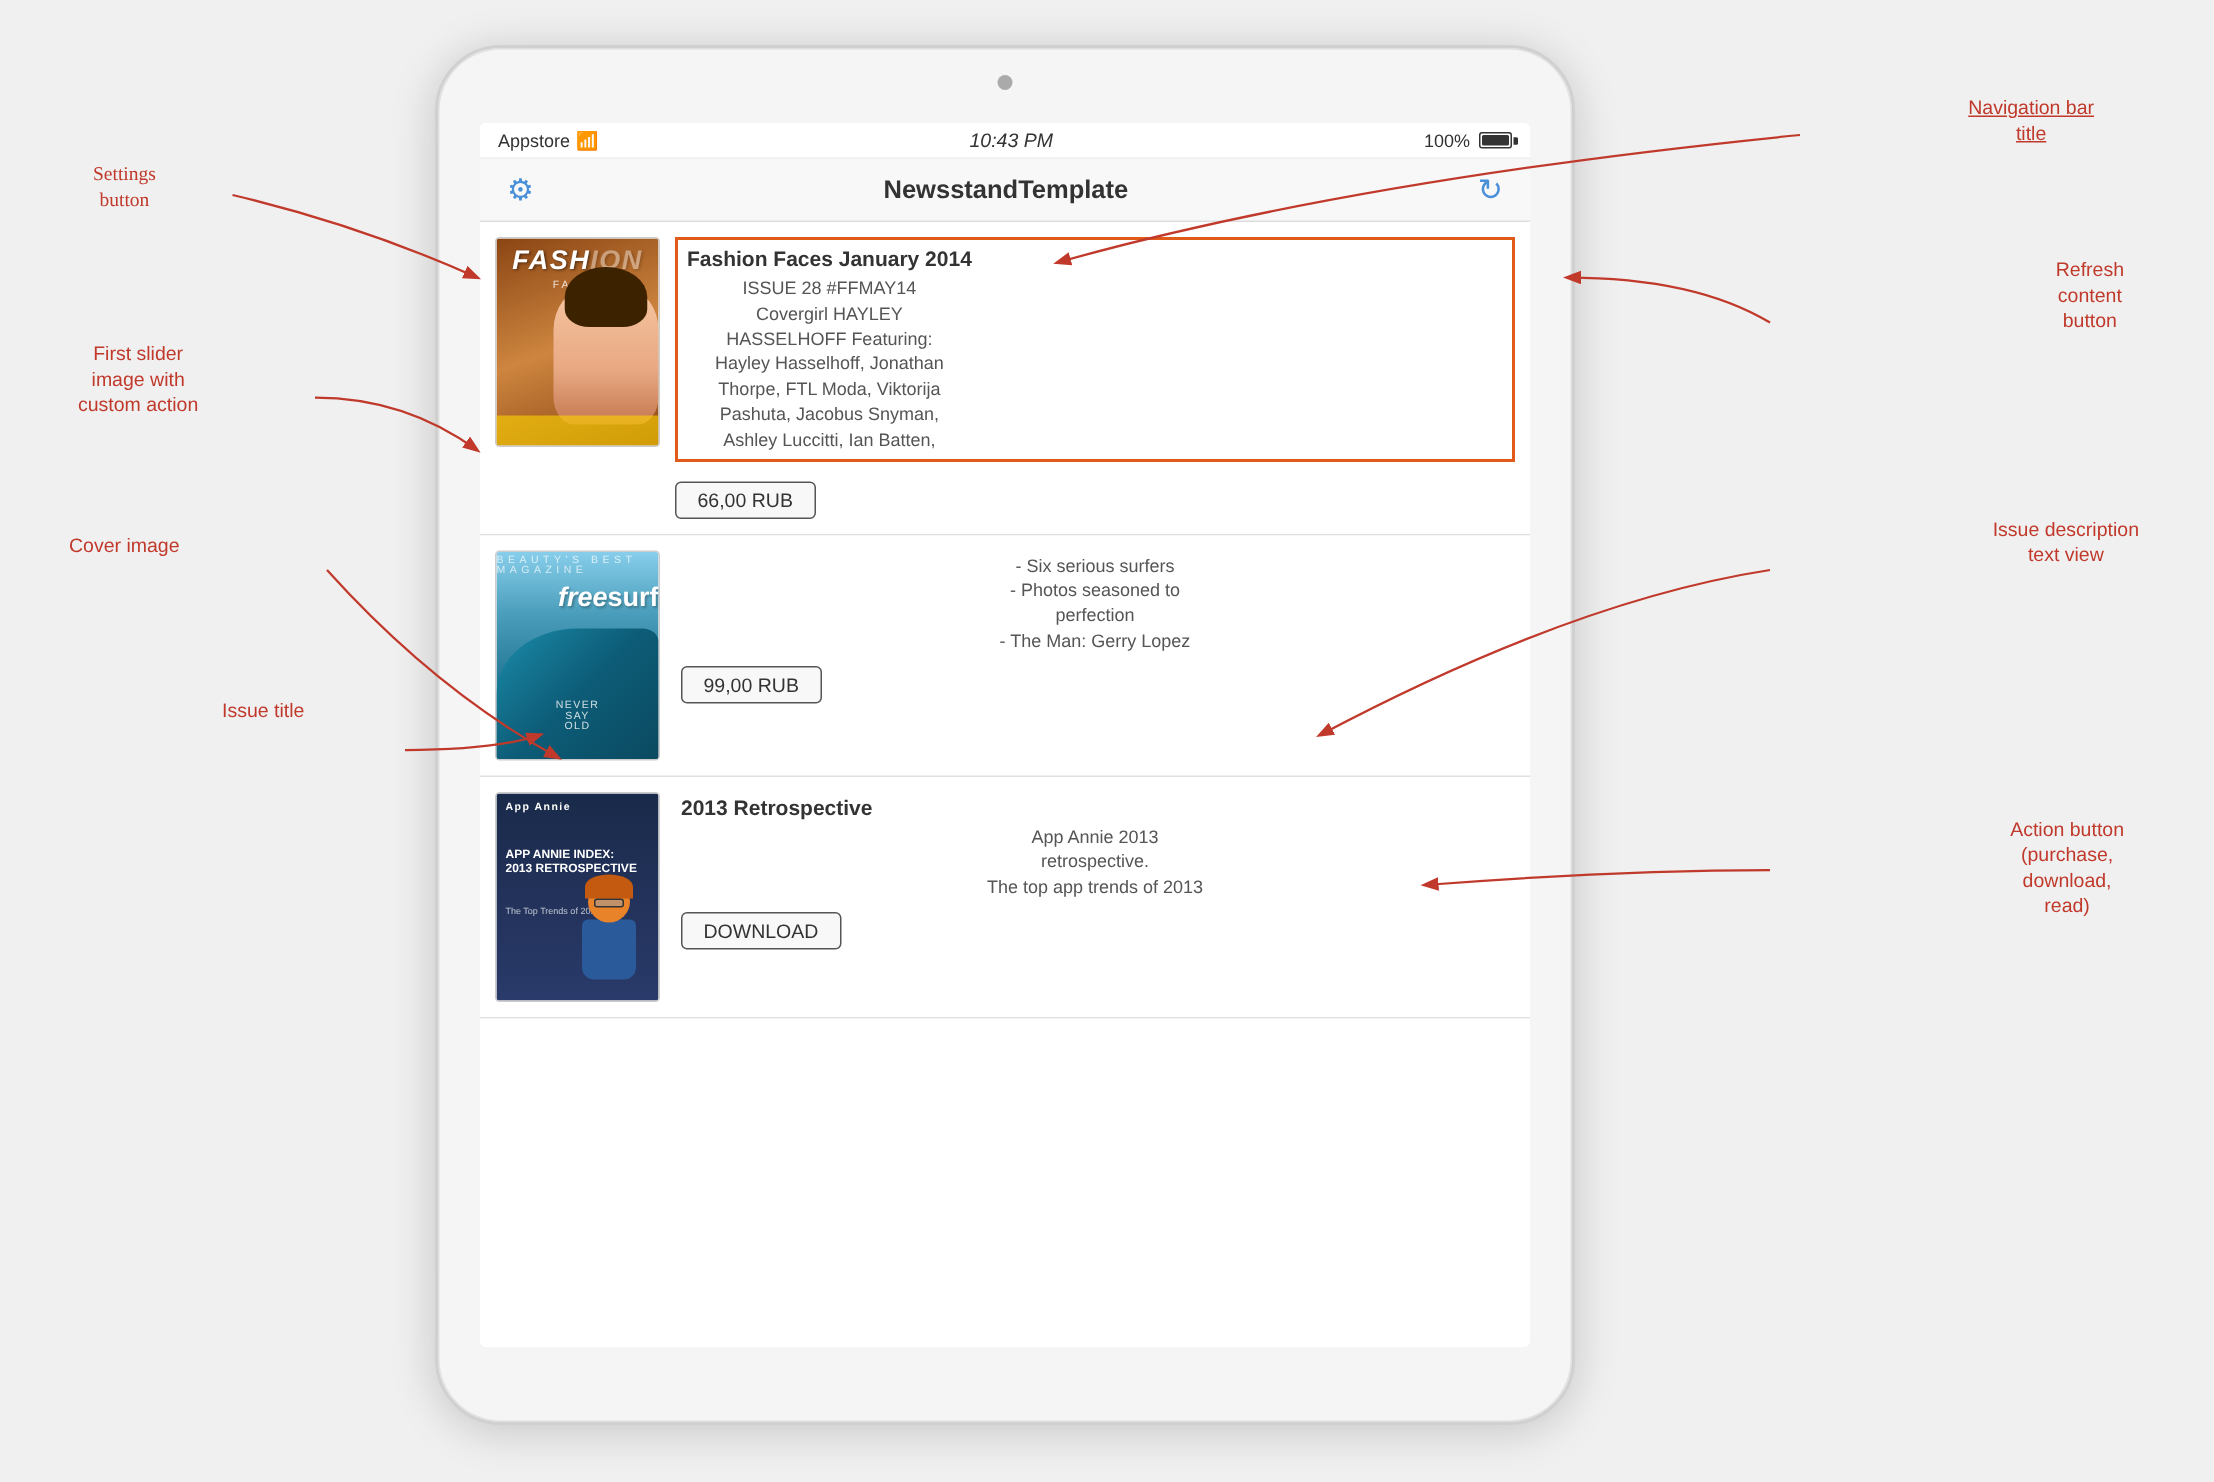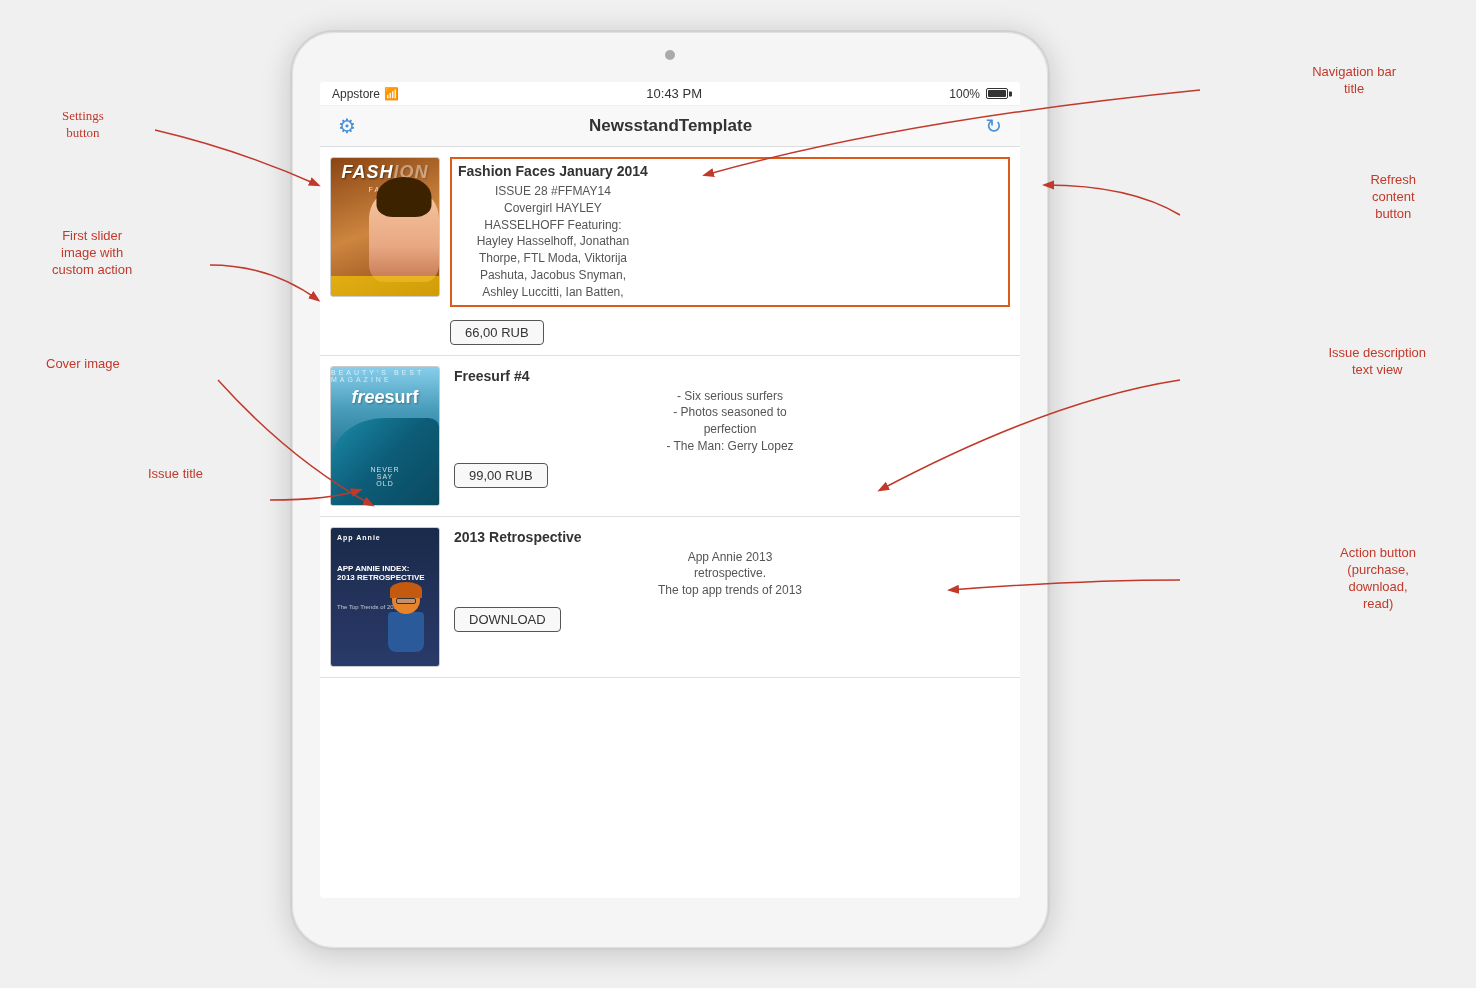--- a/index.html
+++ b/index.html
@@ -52,21 +52,21 @@
       display: flex;
       justify-content: space-between;
       align-items: center;
       padding: 4px 12px;
       background: #fff;
       font-size: 12px;
       color: #333;
       border-bottom: 1px solid #eee;
     }
     .status-left { display: flex; align-items: center; gap: 4px; }
-    .status-center { font-weight: 500; font-size: 13px; }
+    .status-center { font-weight: 500; font-size: 13px; font-style: italic; }
     .status-right { display: flex; align-items: center; gap: 4px; }
     .wifi-icon { font-size: 12px; }
     .battery-icon {
       display: inline-block;
       width: 22px;
       height: 11px;
       border: 1.5px solid #333;
       border-radius: 2px;
       position: relative;
       margin-left: 2px;
@@ -227,21 +227,21 @@
     }
 
     
     .cover-freesurf {
       background: linear-gradient(180deg, #87CEEB 0%, #4a9ebb 30%, #1a6e8c 70%, #0a4a60 100%);
       width: 100%;
       height: 100%;
       position: relative;
       display: flex;
       flex-direction: column;
-      align-items: center;
+      align-items: flex-end;
     }
     .cover-freesurf-title {
       color: #fff;
       font-size: 18px;
       font-weight: 900;
       font-style: italic;
       text-align: center;
       margin-top: 4px;
       text-shadow: 1px 1px 2px rgba(0,0,0,0.3);
     }
@@ -416,21 +416,21 @@
       width: 100%;
       height: 100%;
       pointer-events: none;
     }
 
     
     .ann-settings { top: 108px; left: 62px; font-family: Liberation Serif, serif; }
     .ann-slider { top: 228px; left: 52px; }
     .ann-cover { top: 356px; left: 46px; }
     .ann-issue-title { top: 466px; left: 148px; }
-    .ann-nav-title { top: 64px; right: 80px; }
+    .ann-nav-title { top: 64px; right: 80px; text-decoration: underline; }
     .ann-refresh { top: 172px; right: 60px; }
     .ann-issue-desc { top: 345px; right: 50px; }
     .ann-action-btn { top: 545px; right: 60px; }
 
     .freesurf-row {
       display: flex;
       background: #fff;
       border-bottom: 1px solid #e0e0e0;
       padding: 10px;
     }
@@ -491,21 +491,20 @@
       <div class="freesurf-row">
         <div class="issue-cover">
           <div class="cover-freesurf">
             <span class="cover-freesurf-sub">BEAUTY'S BEST MAGAZINE</span>
             <span class="cover-freesurf-title">free<span style="font-style:normal;font-weight:900">surf</span></span>
             <div class="cover-freesurf-wave"></div>
             <span class="cover-freesurf-tagline">NEVER<br>SAY<br>OLD</span>
           </div>
         </div>
         <div class="issue-info-plain">
-          <div class="issue-title">Freesurf #4</div>
           <div class="issue-desc">- Six serious surfers<br>- Photos seasoned to<br>perfection<br>- The Man: Gerry Lopez</div>
           <button class="issue-price-btn">99,00 RUB</button>
         </div>
       </div>
 
       <div class="issue-row">
         <div class="issue-cover">
           <div class="cover-appannie">
             <span class="cover-appannie-logo">App Annie</span>
             <span class="cover-appannie-title">APP ANNIE INDEX:<br>2013 RETROSPECTIVE</span>

